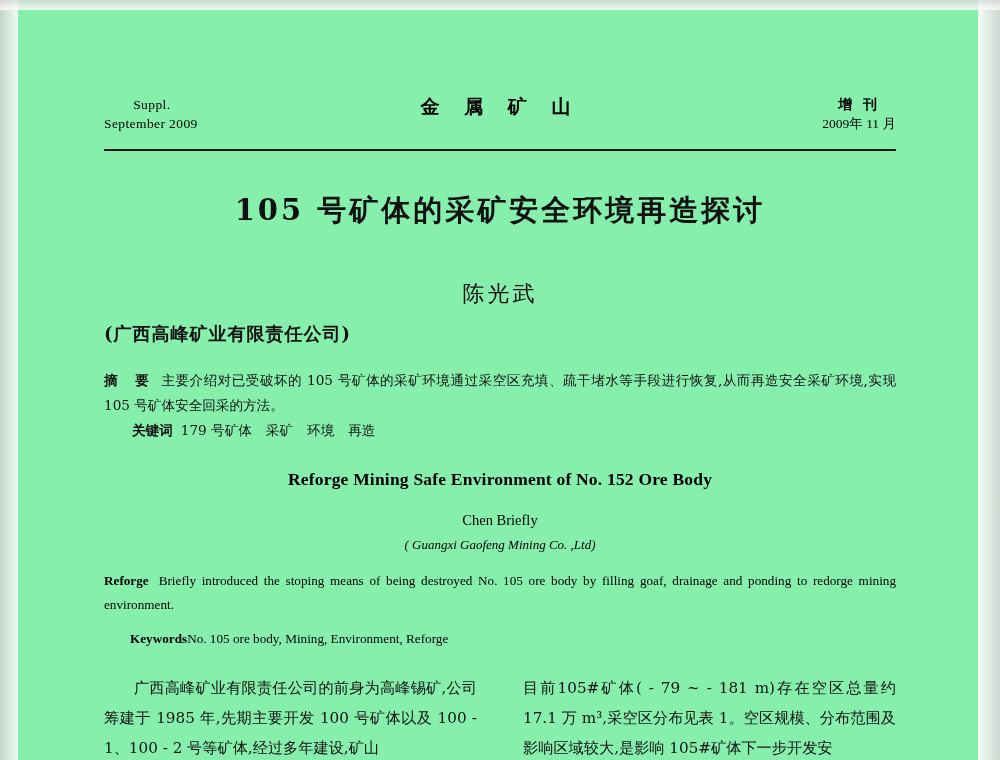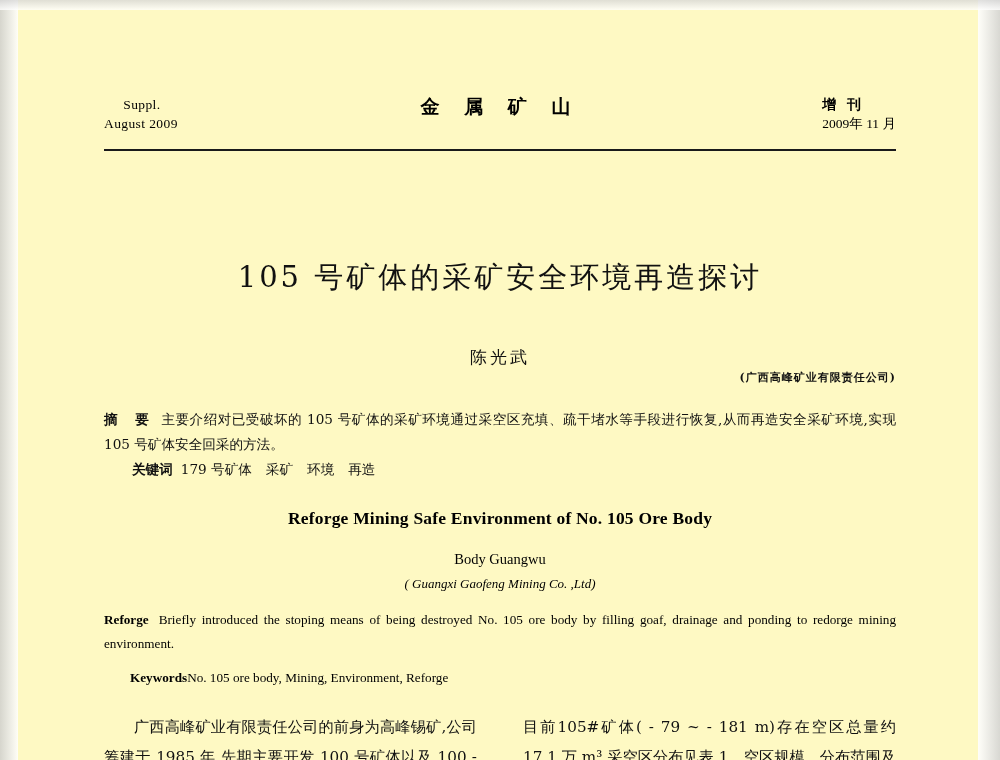--- a/index.html
+++ b/index.html
@@ -11,21 +11,21 @@
     width: 1000px;
     height: 760px;
     overflow: hidden;
     font-family: "Liberation Serif", serif;
   }
   .page {
     position: absolute;
     left: 0; top: 0;
     width: 1000px;
     height: 760px;
-    background: #fef9c3;
+    background: #86efac;
     box-sizing: border-box;
   }
   
   .scan-edge-left {
     position: absolute;
     left: 0; top: 0; width: 18px; height: 760px;
     background: linear-gradient(to right, #cfcfcf, #ffffff);
     opacity: .85;
   }
   .scan-edge-right {
@@ -76,59 +76,60 @@
   }
   .rh-en {
     font-size: 13.5px;
     line-height: 18px;
     letter-spacing: .6px;
     margin-top: 1px;
   }
   .rh-right {
     position: absolute;
     right: 0; top: 0;
+    text-align: center;
     font-size: 13.5px;
     line-height: 19px;
   }
   .rh-right .l1 {
     font-family: "DejaVu Serif", serif;
     font-weight: bold;
     letter-spacing: 3px;
     font-size: 14px;
   }
   .rule {
     border-top: 2.2px solid #1a1a1a;
     margin-top: 2px;
   }
 
   
   .title-cn {
     text-align: center;
     font-family: "DejaVu Serif", serif;
-    font-weight: normal;
+    font-weight: bold;
     font-size: 29px;
     letter-spacing: 3px;
-    margin-top: 107px;
+    margin-top: 40px;
     color: #111;
   }
   .author-cn {
     text-align: center;
     font-family: "DejaVu Serif", serif;
-    font-size: 17px;
+    font-size: 22px;
     letter-spacing: 3px;
     margin-top: 48px;
     color: #111;
   }
   .affil-cn {
-    text-align: right;
-    font-family: "DejaVu Serif", serif;
-    font-size: 11px;
+    text-align: left;
+    font-family: "DejaVu Serif", serif;
+    font-size: 18px;
     font-weight: bold;
     letter-spacing: 1px;
-    margin-top: 1px;
+    margin-top: 13px;
     color: #111;
   }
 
   
   .abs-cn {
     font-family: "DejaVu Serif", serif;
     font-size: 13.6px;
     line-height: 25px;
     margin-top: 22px;
     text-align: justify;
@@ -210,21 +211,21 @@
 <div class="page">
   <div class="scan-edge-left"></div>
   <div class="scan-edge-right"></div>
   <div class="scan-edge-top"></div>
 
   <div class="content">
 
     <div class="runhead">
       <div class="rh-left">
         <div class="l1">Suppl.</div>
-        <div class="l2">August  2009</div>
+        <div class="l2">September  2009</div>
       </div>
       <div class="rh-center">
         <div class="rh-cn">金 属 矿 山</div>
       </div>
       <div class="rh-right">
         <div class="l1">增 刊</div>
         <div class="l2">2009年 11 月</div>
       </div>
     </div>
     <div class="rule"></div>
@@ -233,22 +234,22 @@
     <div class="author-cn">陈光武</div>
     <div class="affil-cn">(广西高峰矿业有限责任公司)</div>
 
     <div class="abs-cn">
       <span class="lbl">摘 要</span><span>主要介绍对已受破坏的 105 号矿体的采矿环境通过采空区充填、疏干堵水等手段进行恢复,从而再造安全采矿环境,实现 105 号矿体安全回采的方法。</span>
     </div>
     <div class="kw-cn">
       <span class="lbl">关键词</span><span class="kw">179 号矿体</span><span class="kw">采矿</span><span class="kw">环境</span><span class="kw">再造</span>
     </div>
 
-    <div class="title-en">Reforge Mining Safe Environment of No. 105 Ore Body</div>
-    <div class="author-en">Body Guangwu</div>
+    <div class="title-en">Reforge Mining Safe Environment of No. 152 Ore Body</div>
+    <div class="author-en">Chen Briefly</div>
     <div class="affil-en">( Guangxi Gaofeng Mining Co. ,Ltd)</div>
 
     <div class="abs-en">
       <span class="p1"><span class="lbl">Reforge</span><span>Briefly introduced the stoping means of being destroyed No. 105 ore body by filling goaf, drainage and ponding to redorge mining environment.</span></span>
     </div>
     <div class="kw-en">
       <span class="lbl">Keywords</span><span>No. 105 ore body, Mining, Environment, Reforge</span>
     </div>
 
     <div class="cols">

